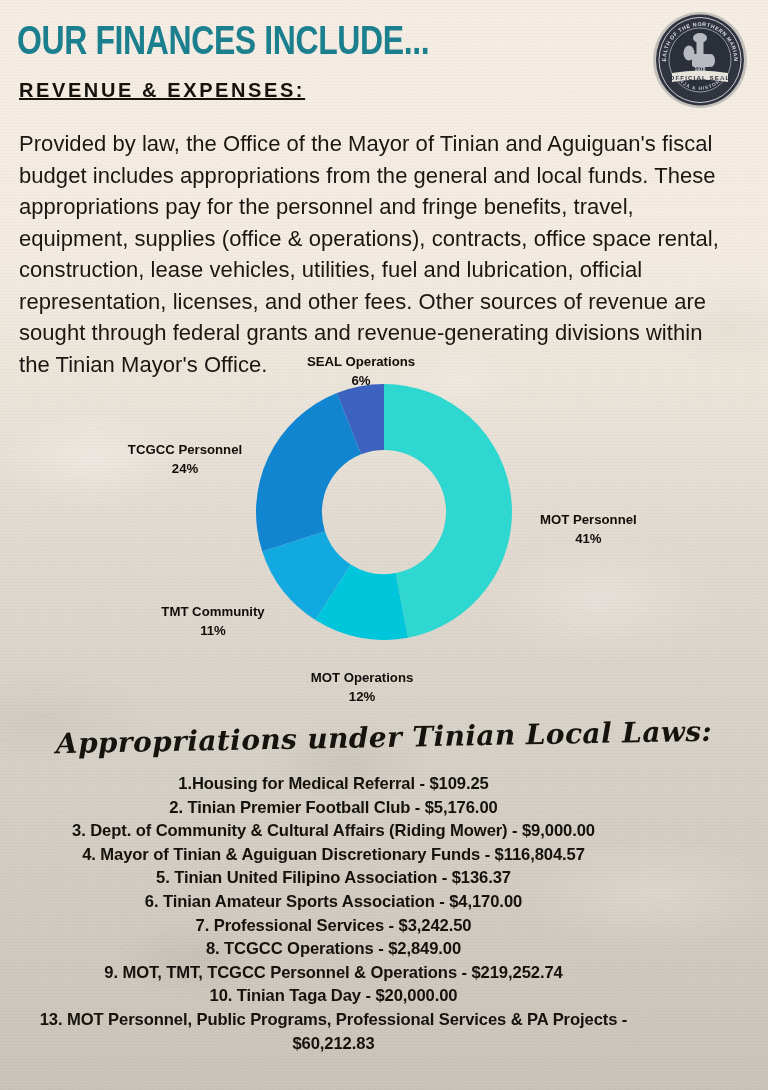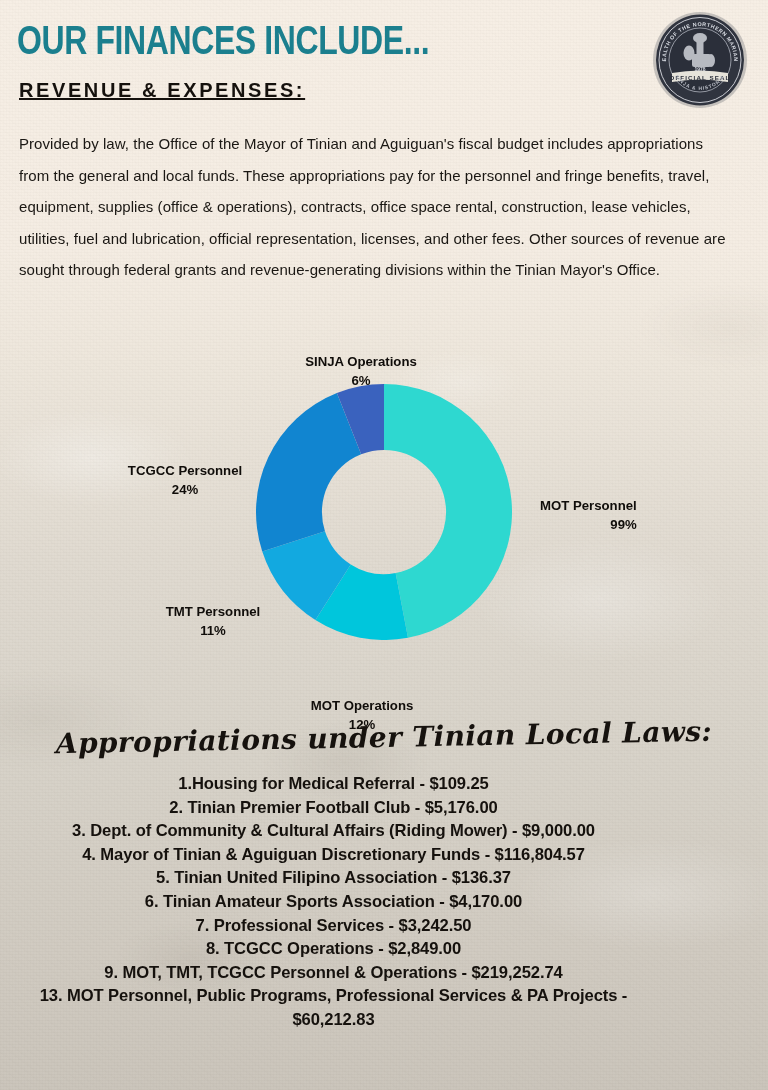--- a/index.html
+++ b/index.html
@@ -87,21 +87,21 @@
   .seal{
     position:absolute; right:18px; top:10px;
     width:100px; height:100px;
   }
 
   
   .intro{
     position:absolute; left:19px; top:128px;
     width:712px;
     font-family:"Liberation Sans", sans-serif;
-    font-size:15px;
+    font-size:22px;
     line-height:31.5px;
     color:#1A1713;
     letter-spacing:.05px;
   }
 
   
   .chart-area{ position:absolute; left:0; top:340px; width:768px; height:368px; }
   .donut-svg{ position:absolute; left:256px; top:44px; width:256px; height:256px; }
 
   .slice-label{
@@ -109,25 +109,25 @@
     font-family:"Liberation Sans", sans-serif;
     font-weight:bold;
     font-size:13.2px;
     line-height:19px;
     color:#100D0A;
     text-align:center;
     white-space:nowrap;
   }
   .slice-label .pct{ display:block; }
 
-  .lbl-mot-personnel   { left:540px; top:496px; text-align:right; }
+  .lbl-mot-personnel   { left:540px; top:510px; text-align:center; }
   .lbl-tcgcc-ops       { left:288px; top:352px; width:146px; }
-  .lbl-tcgcc-personnel { left:108px; top:440px; width:154px;margin-top:21px; }
+  .lbl-tcgcc-personnel { left:108px; top:440px; width:154px; }
   .lbl-tmt-personnel   { left:148px; top:602px; width:130px; }
-  .lbl-mot-ops         { left:292px; top:696px; width:140px; }
+  .lbl-mot-ops         { left:292px; top:668px; width:140px; }
 
   
   .script-heading{
     position:absolute; left:0; top:721px; width:768px;
     text-align:center;
     font-family:"DejaVu Serif", serif;
     font-style:italic;
     font-weight:bold;
     font-size:28px;
     letter-spacing:.4px;
@@ -209,51 +209,52 @@
           <path d="M 59.4141702426885 236.07397446425796 A 128 128 0 0 1 6.264765914220362 167.55417527999333 L 68.95841146839687 147.18377501079678 A 62.08 62.08 0 0 0 94.73587256770392 180.41587761516513 Z" fill="#12A9E0"></path>
           <path d="M 6.264765914220362 167.55417527999333 A 128 128 0 0 1 80.88005725636114 8.988609806303856 L 105.14682776933515 70.27947575605737 A 62.08 62.08 0 0 0 68.95841146839687 147.18377501079678 Z" fill="#1185D0"></path>
           <path d="M 80.88005725636114 8.988609806303856 A 128 128 0 0 1 127.99999999999997 0 L 127.99999999999999 65.92 A 62.08 62.08 0 0 0 105.14682776933515 70.27947575605737 Z" fill="#3A62BE"></path>
         </g>
       <circle cx="128" cy="128" r="62" fill="none"></circle>
     </svg>
   </div>
 
   <div class="slice-label lbl-mot-personnel">
     <span>MOT Personnel</span>
-    <span class="pct">99%</span>
+    <span class="pct">41%</span>
   </div>
 
   <div class="slice-label lbl-mot-ops">
     <span>MOT Operations</span>
     <span class="pct">12%</span>
   </div>
 
   <div class="slice-label lbl-tmt-personnel">
-    <span>TMT Personnel</span>
+    <span>TMT Community</span>
     <span class="pct">11%</span>
   </div>
 
   <div class="slice-label lbl-tcgcc-personnel">
     <span>TCGCC Personnel</span>
     <span class="pct">24%</span>
   </div>
 
   <div class="slice-label lbl-tcgcc-ops">
-    <span>SINJA Operations</span>
+    <span>SEAL Operations</span>
     <span class="pct">6%</span>
   </div>
 
   <div class="script-heading">Appropriations under Tinian Local Laws:</div>
 
   <div class="appro-list" id="appro-list">
       <div class="appro-item">1.Housing for Medical Referral - $109.25</div>
       <div class="appro-item">2. Tinian Premier Football Club - $5,176.00</div>
       <div class="appro-item">3. Dept. of Community &amp; Cultural Affairs (Riding Mower) - $9,000.00</div>
       <div class="appro-item">4. Mayor of Tinian &amp; Aguiguan Discretionary Funds - $116,804.57</div>
       <div class="appro-item">5. Tinian United Filipino Association - $136.37</div>
       <div class="appro-item">6. Tinian Amateur Sports Association - $4,170.00</div>
       <div class="appro-item">7. Professional Services - $3,242.50</div>
       <div class="appro-item">8. TCGCC Operations - $2,849.00</div>
       <div class="appro-item">9. MOT, TMT, TCGCC Personnel &amp; Operations - $219,252.74</div>
+      <div class="appro-item">10. Tinian Taga Day - $20,000.00</div>
       <div class="appro-item">13. MOT Personnel, Public Programs, Professional Services &amp; PA Projects - $60,212.83</div>
     </div>
 
 </div>
 
 </body></html>

